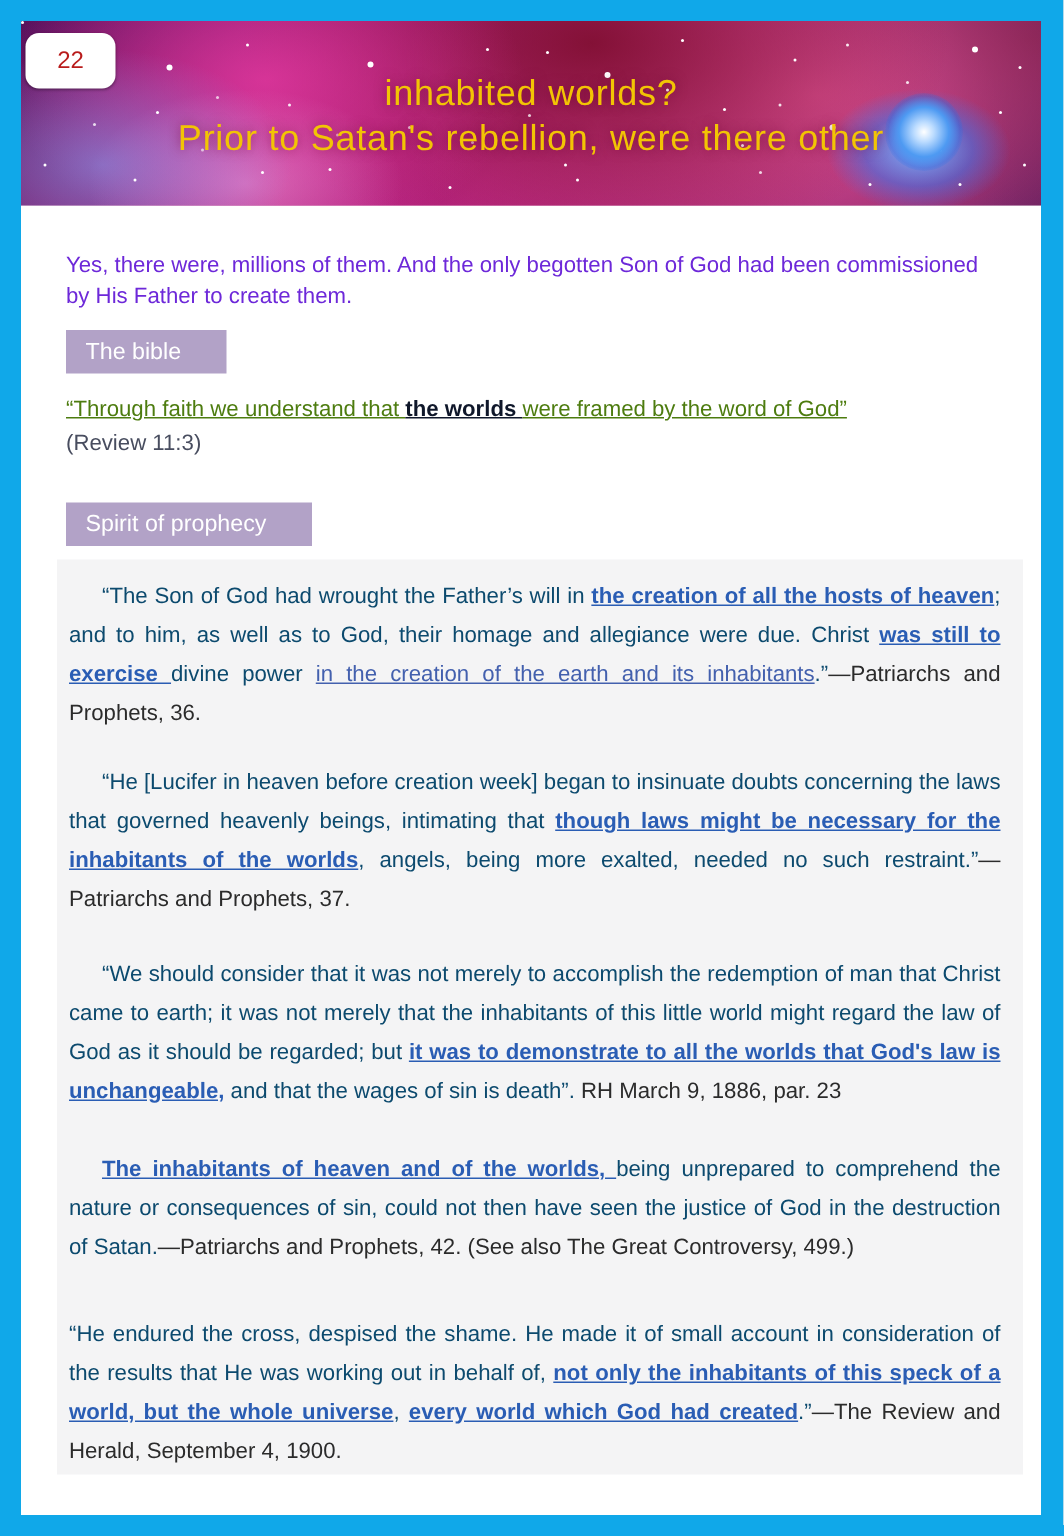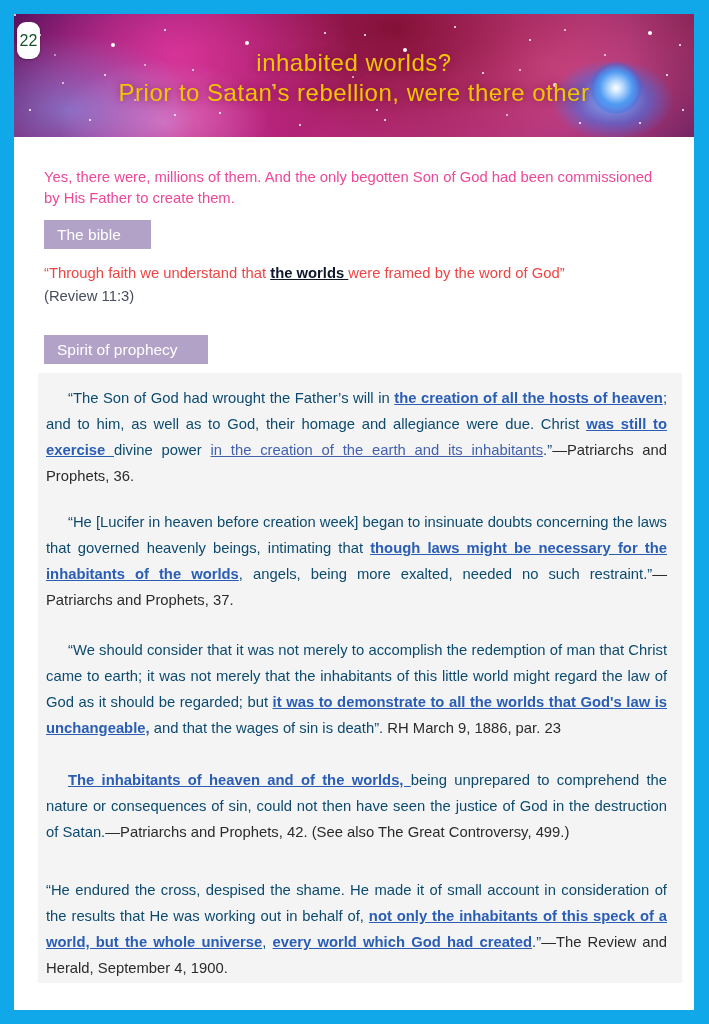--- a/index.html
+++ b/index.html
@@ -52,39 +52,39 @@
       600px 65px 0 0 rgba(255,255,255,.8), 665px 30px 0 0 #fff, 15px 95px 0 0 #fff,
       130px 50px 0 0 rgba(255,255,255,.7), 250px 45px 0 0 #fff, 370px 105px 0 0 #fff,
       505px 55px 0 0 rgba(255,255,255,.85), 625px 108px 0 0 #fff;
   }
   .blue-star{
     position:absolute;left:576px;top:48px;width:52px;height:52px;border-radius:50%;
     background:radial-gradient(circle,#ffffff 0%,#bcdcff 18%,#4e9af2 45%,rgba(40,110,230,.35) 65%,transparent 75%);
   }
   .pagenum{
     position:absolute;left:3px;top:8px;
-    width:23px;height:37px;
+    width:60px;height:37px;
     background:#ffffff;border-radius:9px;
     display:flex;align-items:center;justify-content:center;
-    font-size:16px;color:#14532d;
+    font-size:16px;color:#b91c1c;
     box-shadow:0 1px 2px rgba(0,0,0,.35);
   }
   .title{
     position:relative;
     padding-top:34px;
     text-align:center;
     font-size:24px;line-height:30px;
     color:#f2c404;
     letter-spacing:.5px;
     text-shadow:0 0 8px rgba(110,0,50,.65);
   }
   
   .intro{
     margin:30px 28px 0 30px;
-    font-size:14.8px;line-height:21px;color:#ec4899;
+    font-size:14.8px;line-height:21px;color:#6d28d9;
   }
   .secbox{
     margin:11px 0 0 30px;
     display:inline-block;
     background:#b2a2c7;
     color:#ffffff;
     font-size:15.5px;line-height:29px;
     padding:0 30px 0 13px;
   }
   .secbox.sop{margin-top:27px;}
@@ -111,21 +111,21 @@
   }
   .q.indent{text-indent:22px;}
   .q.m2{margin-bottom:24px;}
   .q.m3{margin-bottom:26px;}
   .q.m4{margin-bottom:32px;}
   .q.last{margin-bottom:0;}
   .seg-r{color:#0c4a6e;}
   .seg-bu{color:#2a5db4;font-weight:bold;text-decoration:underline;}
   .seg-u{color:#4360ae;text-decoration:underline;}
   .seg-a{color:#2b2b2b;}
-  .seg-g{color:#ef4444;}
+  .seg-g{color:#4d7c0f;text-decoration:underline;}
   .seg-red{color:#0f172a;font-weight:bold;text-decoration:underline;}
 </style>
 </head>
 <body>
 
 <div class="page">
   <div class="inner">
 
     <div class="header">
       <div class="stars"></div>

